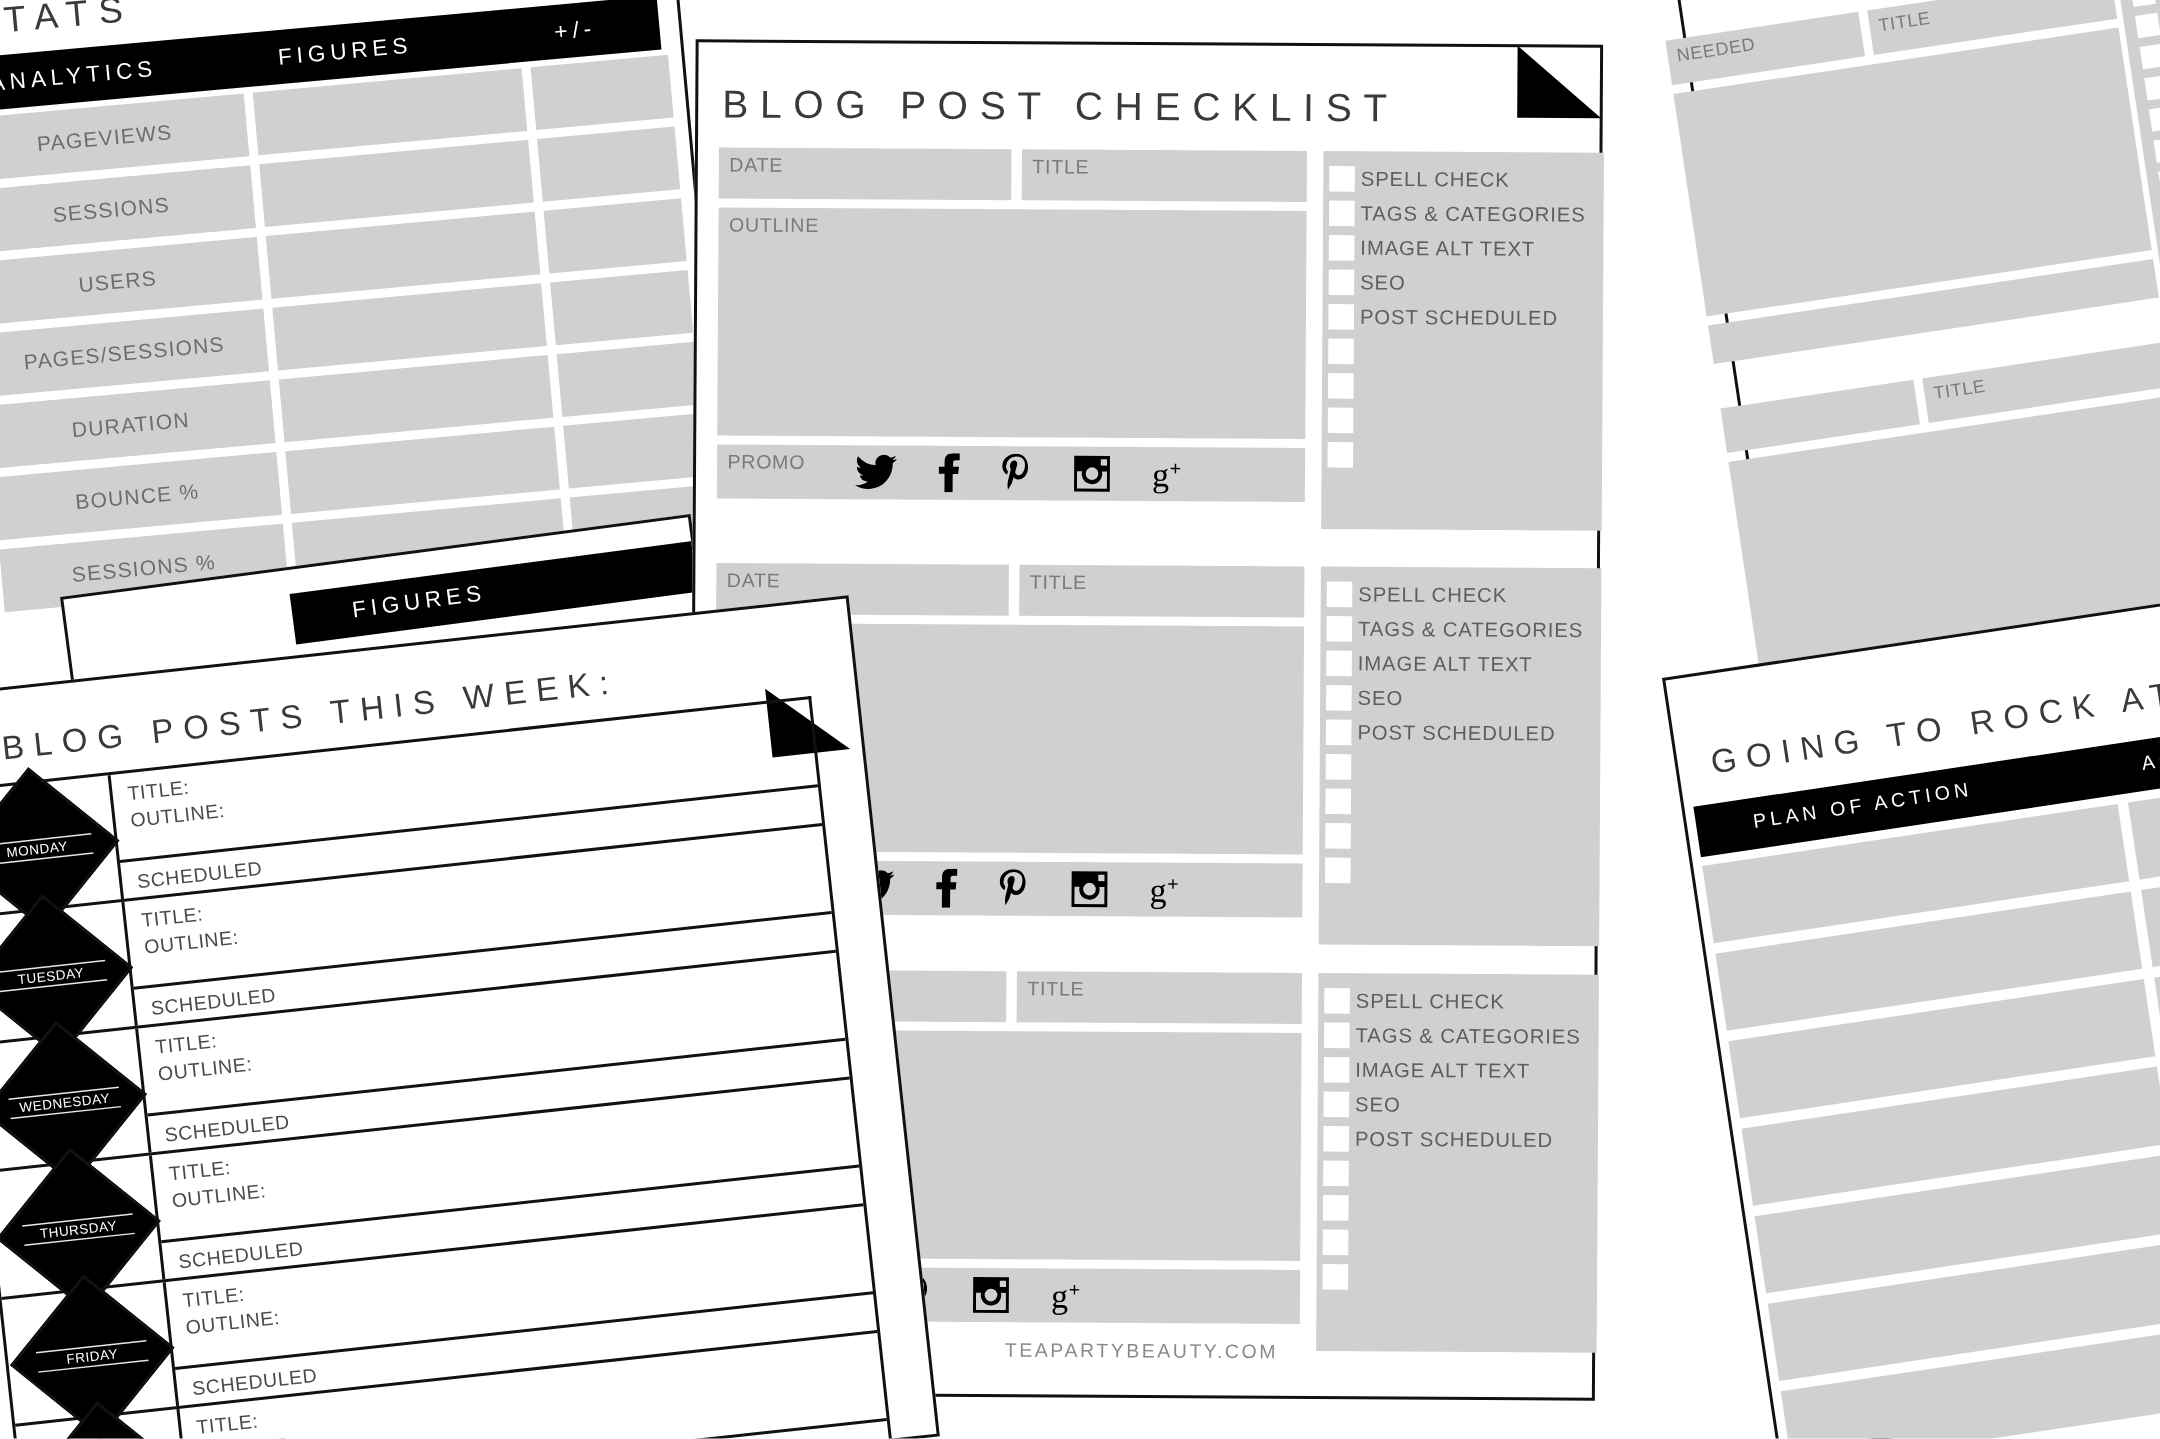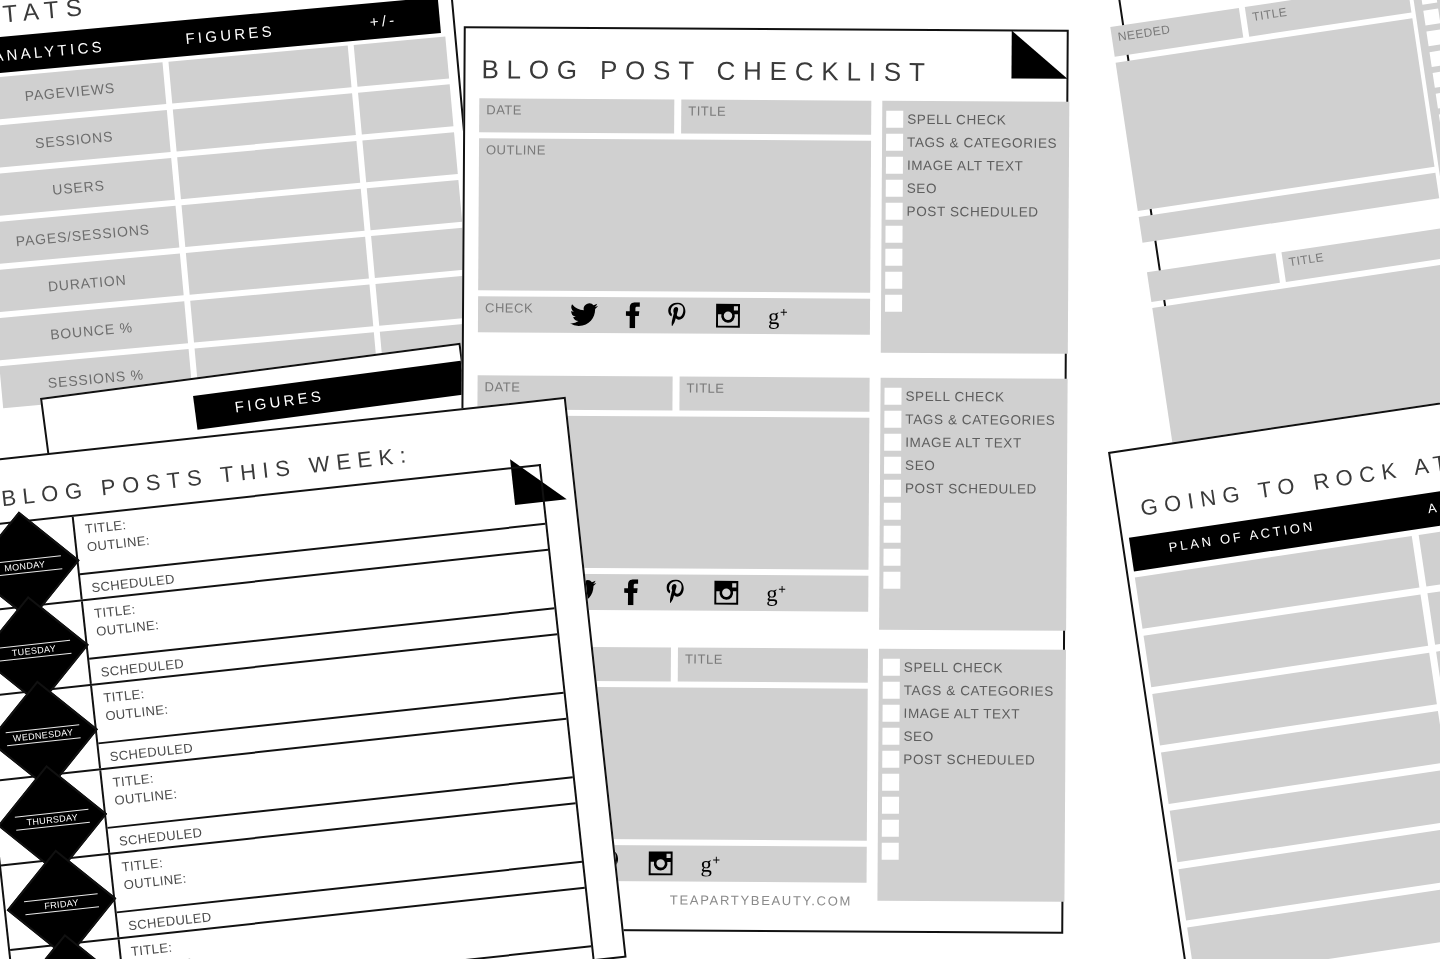--- a/index.html
+++ b/index.html
@@ -242,21 +242,21 @@
               <span>DATE</span>
             </div>
           <div class="cl-titlef">
               <span>TITLE</span>
             </div>
         </div>
         <div class="cl-outline" style="height:152px;">
             <span>OUTLINE</span>
           </div>
         <div class="cl-promo">
-          <span class="plab">CHECK</span>
+          <span class="plab">PROMO</span>
           <div class="social-row">
             <span>
                 <svg width="28" height="24" viewBox="0 0 24 20">
                   <path fill="#000" d="M24 2.3a9.8 9.8 0 0 1-2.8.8A4.9 4.9 0 0 0 23.3.4a9.9 9.9 0 0 1-3.1 1.2A4.9 4.9 0 0 0 11.8 6 13.9 13.9 0 0 1 1.7.9a4.9 4.9 0 0 0 1.5 6.5A4.8 4.8 0 0 1 1 6.8v.1a4.9 4.9 0 0 0 3.9 4.8 4.9 4.9 0 0 1-2.2.1 4.9 4.9 0 0 0 4.6 3.4A9.9 9.9 0 0 1 0 17.3a13.9 13.9 0 0 0 7.5 2.2c9.1 0 14-7.5 14-14v-.7A10 10 0 0 0 24 2.3z"></path>
                 </svg>
               </span>
             <span>
                 <svg width="16" height="26" viewBox="0 0 12 22">
                   <path fill="#000" d="M8 7.6V5.4c0-1 .2-1.5 1.7-1.5h2V0H8.4C4.5 0 3.2 1.8 3.2 4.9v2.7H0v4h3.2V22h4.6V11.6h3.1l.4-4H7.8z"></path>
                 </svg>

